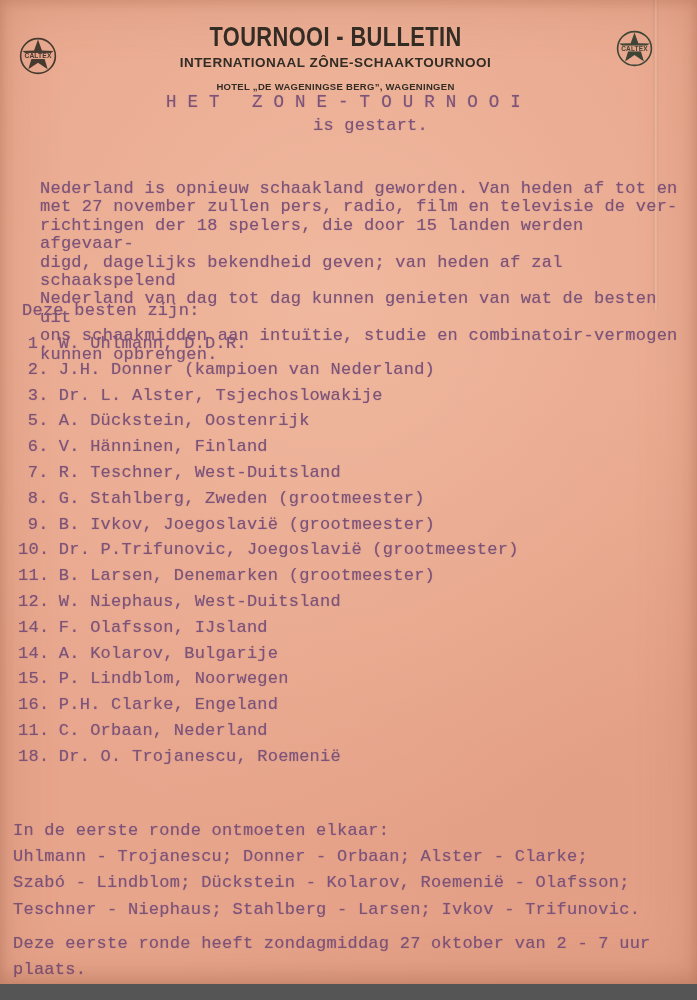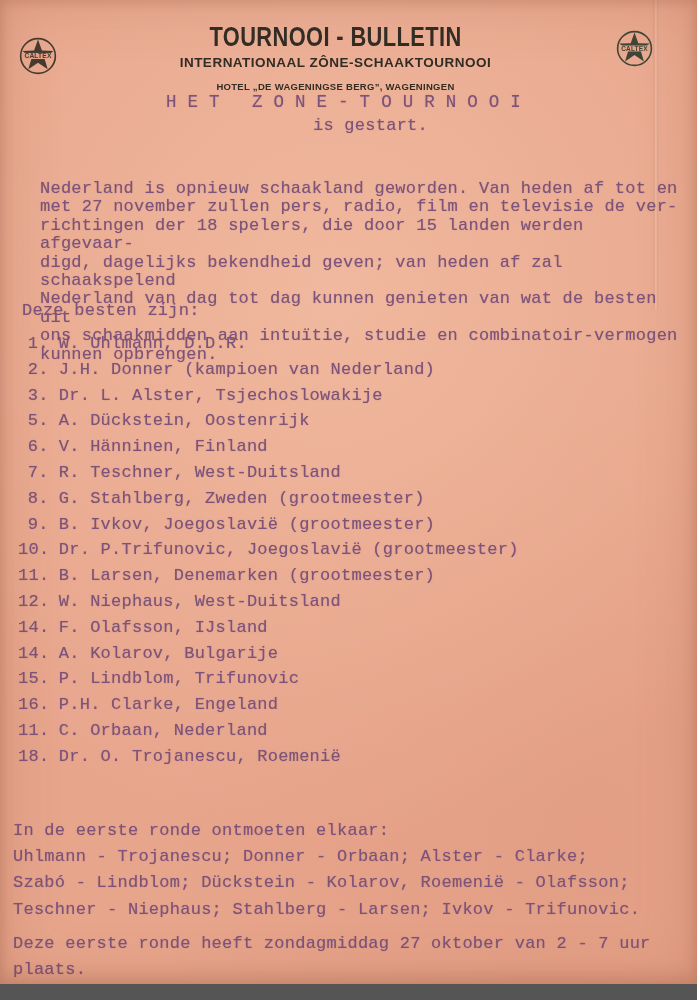--- a/index.html
+++ b/index.html
@@ -94,21 +94,21 @@
     <li><span class="num">5.</span><span class="pname">A. Dückstein, Oostenrijk</span></li>
     <li><span class="num">6.</span><span class="pname">V. Hänninen, Finland</span></li>
     <li><span class="num">7.</span><span class="pname">R. Teschner, West-Duitsland</span></li>
     <li><span class="num">8.</span><span class="pname">G. Stahlberg, Zweden (grootmeester)</span></li>
     <li><span class="num">9.</span><span class="pname">B. Ivkov, Joegoslavië (grootmeester)</span></li>
     <li><span class="num">10.</span><span class="pname">Dr. P.Trifunovic, Joegoslavië (grootmeester)</span></li>
     <li><span class="num">11.</span><span class="pname">B. Larsen, Denemarken (grootmeester)</span></li>
     <li><span class="num">12.</span><span class="pname">W. Niephaus, West-Duitsland</span></li>
     <li><span class="num">14.</span><span class="pname">F. Olafsson, IJsland</span></li>
     <li><span class="num">14.</span><span class="pname">A. Kolarov, Bulgarije</span></li>
-    <li><span class="num">15.</span><span class="pname">P. Lindblom, Trifunovic</span></li>
+    <li><span class="num">15.</span><span class="pname">P. Lindblom, Noorwegen</span></li>
     <li><span class="num">16.</span><span class="pname">P.H. Clarke, Engeland</span></li>
     <li><span class="num">11.</span><span class="pname">C. Orbaan, Nederland</span></li>
     <li><span class="num">18.</span><span class="pname">Dr. O. Trojanescu, Roemenië</span></li>
   </ol>
 
   <div class="t pairings">
     <div>In de eerste ronde ontmoeten elkaar:</div>
     <div class="pairings-lines">Uhlmann - Trojanescu; Donner - Orbaan; Alster - Clarke;
 Szabó - Lindblom; Dückstein - Kolarov, Roemenië - Olafsson;
 Teschner - Niephaus; Stahlberg - Larsen; Ivkov - Trifunovic.</div>

